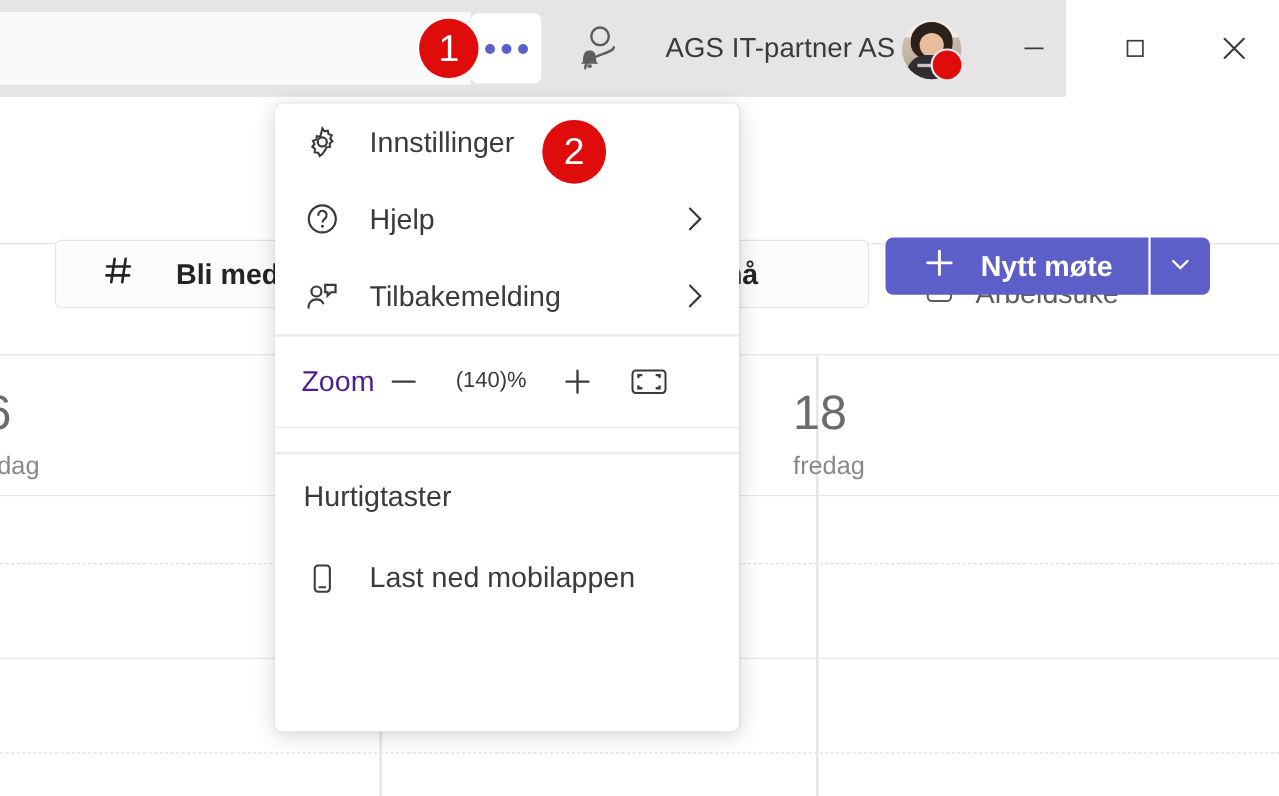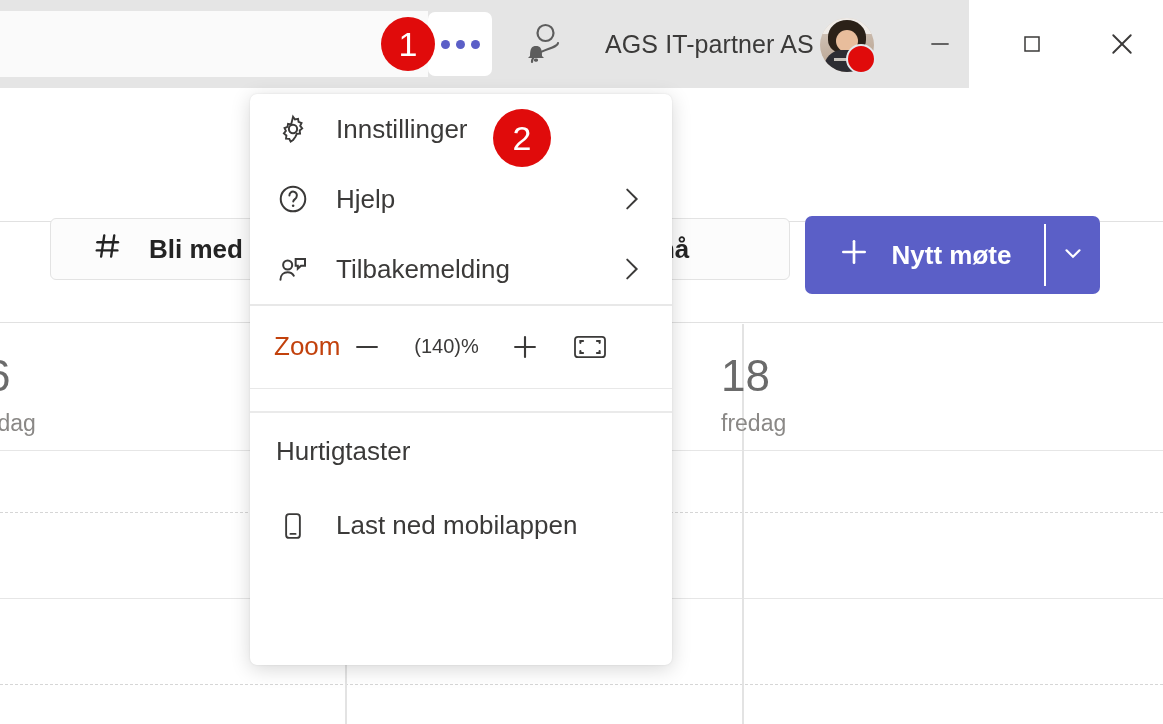--- a/index.html
+++ b/index.html
@@ -112,31 +112,31 @@
     background: #fcfcfc;
     border: 1.5px solid #e3e3e3;
     border-radius: 6px;
     display: flex; align-items: center;
     font-size: 26px; font-weight: 700;
     color: #242424;
   }
   .btn-join {
     left: 50px; top: 130px;
     width: 330px; height: 62px;
-    padding-left: 42px; gap: 26px;
+    padding-left: 42px; gap: 37px;
   }
   .btn-meetnow {
     left: 583px; top: 130px;
     width: 207px; height: 62px;
     padding-left: 36px;
   }
   .btn-new-meeting {
     position: absolute;
     left: 805px; top: 128px;
-    width: 295px; height: 78px;
+    width: 295px; height: 52px;
     background: #5b5fc7;
     border-radius: 7px;
     display: flex; align-items: center;
   }
   .btn-new-meeting-main {
     flex: 1;
     height: 100%;
     display: flex; align-items: center; justify-content: center;
     gap: 22px;
     color: #ffffff;
@@ -226,21 +226,21 @@
   }
   .menu-sep-inset {
     height: 1.5px; background: #eaeaea;
   }
   .zoom-row {
     display: flex; align-items: center;
     height: 82px;
     padding: 0 24px;
     gap: 0;
   }
-  .zoom-label { font-size: 26px; color: #c2410c; }
+  .zoom-label { font-size: 26px; color: #4c1d95; }
   .zoom-minus {
     width: 54px; height: 44px;
     display: flex; align-items: center; justify-content: center;
   }
   .zoom-value {
     font-size: 20px; color: #3b3a39;
     min-width: 104px; text-align: center;
   }
   .zoom-plus {
     width: 54px; height: 48px;

